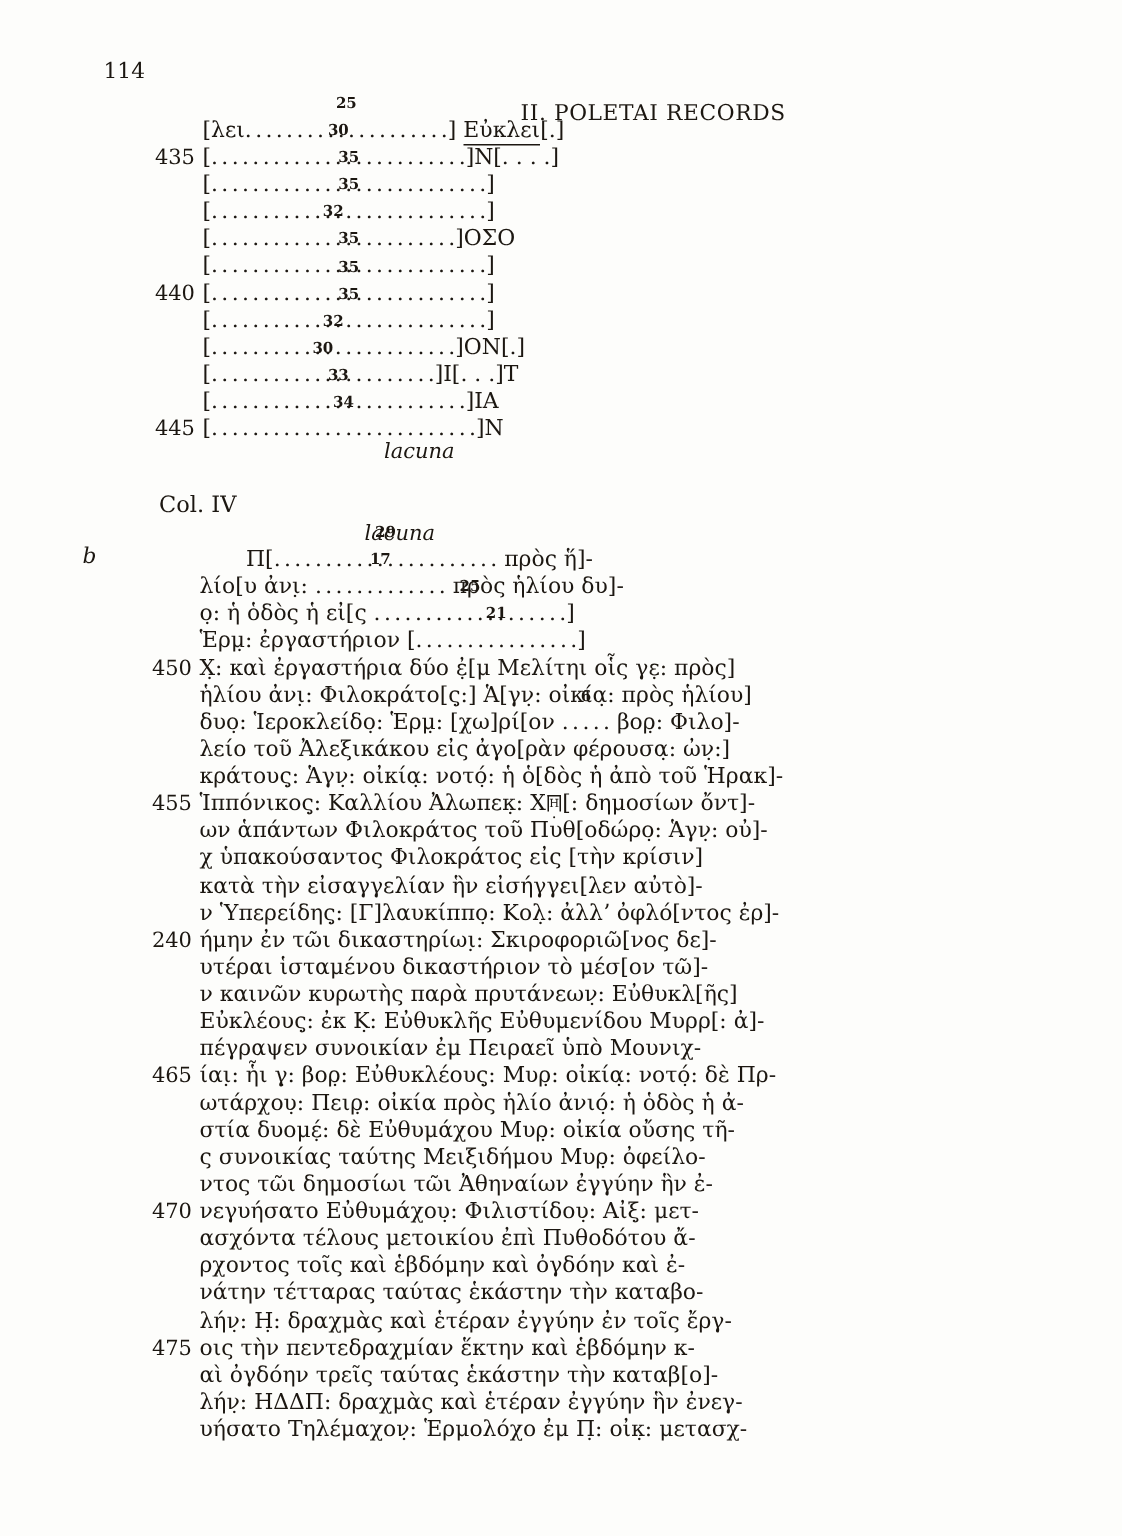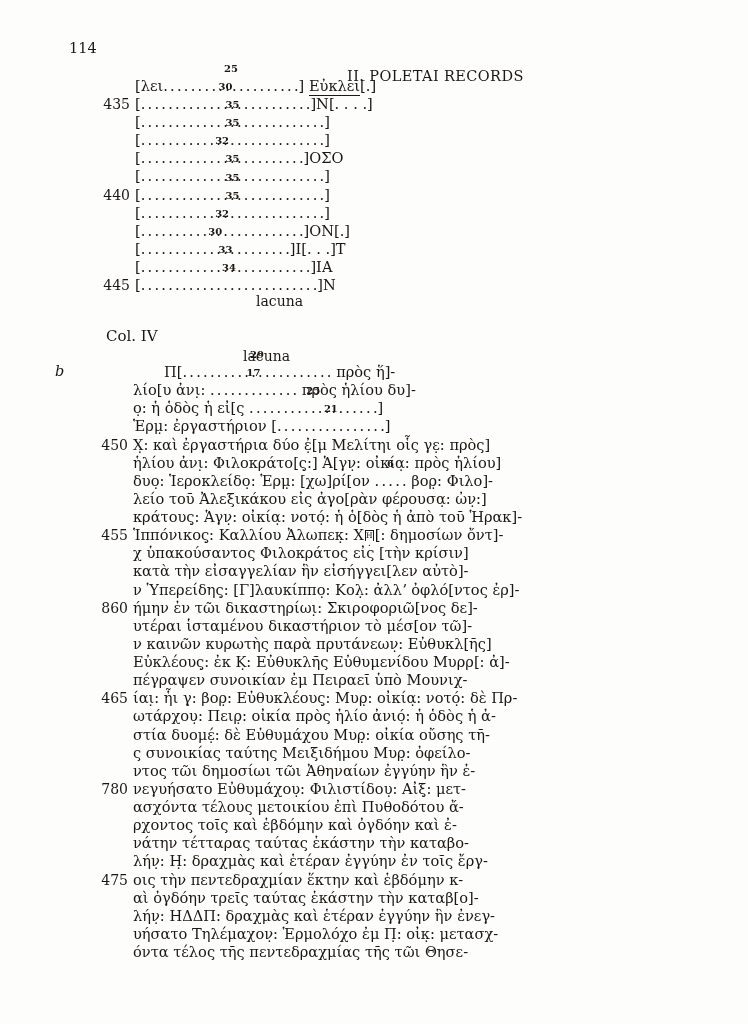--- a/index.html
+++ b/index.html
@@ -23,21 +23,21 @@
   .cnt{position:absolute;left:50%;top:-13px;transform:translateX(-50%);
        font-size:10px;font-weight:bold;line-height:1;}
   .ul{border-bottom:1.1px solid #1c1711;padding-bottom:1px;}
   .acro{display:inline-block;position:relative;width:7px;height:10px;margin:0 1px;
         border-top:1.4px solid currentColor;border-left:1.4px solid currentColor;
         border-right:1.4px solid currentColor;vertical-align:-1px;}
   .acroH{position:absolute;top:0;left:50%;transform:translateX(-50%);
          font-size:7.5px;line-height:9px;}
   .acro::after{content:".";position:absolute;left:50%;transform:translateX(-50%);
                top:7px;font-size:10px;line-height:1;}
-  .lacnote{position:absolute;font-size:14px;}
+  .lacnote{position:absolute;font-style:italic;font-size:14px;}
   .colhead{position:absolute;font-size:15px;}
   .marginlabel{position:absolute;font-style:italic;font-size:14.5px;}
 </style>
 </head>
 <body>
 
 <div class="page">
   <div class="pagenum">114</div>
   <div class="runhead">II. POLETAI RECORDS</div>
 
@@ -68,37 +68,37 @@
       <div class="tl"><span class="lno"></span><span class="ltx indent">Π[<span class="lac"><span class="dots">. . . . . . . . . . . . . . . . . . . . . .</span><sup class="cnt">29</sup></span> πρὸς ἥ]-</span></div>
       <div class="tl"><span class="lno"></span><span class="ltx">λίο[υ ἀνι̣: <span class="lac"><span class="dots">. . . . . . . . . . . . .</span><sup class="cnt">17</sup></span> πρὸς ἡλίου δυ]-</span></div>
       <div class="tl"><span class="lno"></span><span class="ltx">ο̣: ἡ ὁδὸς ἡ εἰ[ς <span class="lac"><span class="dots">. . . . . . . . . . . . . . . . . . .</span><sup class="cnt">25</sup></span>]</span></div>
       <div class="tl"><span class="lno"></span><span class="ltx">Ἑρμ̣: ἐργαστήριον [<span class="lac"><span class="dots">. . . . . . . . . . . . . . . .</span><sup class="cnt">21</sup></span>]</span></div>
       <div class="tl"><span class="lno">450</span><span class="ltx">Χ̣: καὶ ἐργαστήρια δύο ἐ̣[μ Μελίτηι οἷς γε̣: πρὸς]</span></div>
       <div class="tl"><span class="lno"></span><span class="ltx">ἡλίου ἀνι̣: Φιλοκράτο[ς̣:] Ἁ[γν̣: οἰκία̣: πρὸς ἡλίου]</span></div>
       <div class="tl"><span class="lno"></span><span class="ltx">δυο̣: Ἱεροκλείδο̣: Ἑρμ̣: [χω]ρί[ον <span class="lac"><span class="dots">. . . . .</span><sup class="cnt">6</sup></span> βορ̣: Φιλο]-</span></div>
       <div class="tl"><span class="lno"></span><span class="ltx">λείο τοῦ Ἀλεξικάκου εἰς ἀγο[ρὰν φέρουσα̣: ὠν̣:]</span></div>
       <div class="tl"><span class="lno"></span><span class="ltx">κράτους̣: Ἁγν̣: οἰκία̣: νοτό̣: ἡ ὁ[δὸς ἡ ἀπὸ τοῦ Ἡρακ]-</span></div>
       <div class="tl"><span class="lno">455</span><span class="ltx">Ἱππόνικος̣: Καλλίου Ἀλωπεκ̣: Χ<span class="acro" title="𐅅"><span class="acroH">Η</span></span>[: δημοσίων ὄντ]-</span></div>
+      <div class="tl"><span class="lno"></span><span class="ltx">ων ἁπάντων Φιλοκράτος τοῦ Πυθ[οδώρο̣: Ἁγν̣: οὐ]-</span></div>
       <div class="tl"><span class="lno"></span><span class="ltx">χ ὑπακούσαντος Φιλοκράτος εἰς [τὴν κρίσιν]</span></div>
       <div class="tl"><span class="lno"></span><span class="ltx">κατὰ τὴν εἰσαγγελίαν ἣν εἰσήγγει[λεν αὐτὸ]-</span></div>
       <div class="tl"><span class="lno"></span><span class="ltx">ν Ὑπερείδης̣: [Γ]λαυκίππο̣: Κολ̣: ἀλλʼ ὀφλό[ντος ἐρ]-</span></div>
-      <div class="tl"><span class="lno">860</span><span class="ltx">ήμην ἐν τῶι δικαστηρίωι̣: Σκιροφοριῶ[νος δε]-</span></div>
+      <div class="tl"><span class="lno">240</span><span class="ltx">ήμην ἐν τῶι δικαστηρίωι̣: Σκιροφοριῶ[νος δε]-</span></div>
       <div class="tl"><span class="lno"></span><span class="ltx">υτέραι ἱσταμένου δικαστήριον τὸ μέσ[ον τῶ]-</span></div>
       <div class="tl"><span class="lno"></span><span class="ltx">ν καινῶν κυρωτὴς παρὰ πρυτάνεων̣: Εὐθυκλ[ῆς]</span></div>
       <div class="tl"><span class="lno"></span><span class="ltx">Εὐκλέους̣: ἐκ Κ̣: Εὐθυκλῆς Εὐθυμενίδου Μυρρ[: ἀ]-</span></div>
       <div class="tl"><span class="lno"></span><span class="ltx">πέγραψεν συνοικίαν ἐμ Πειραεῖ ὑπὸ Μουνιχ-</span></div>
       <div class="tl"><span class="lno">465</span><span class="ltx">ίαι̣: ἧι γ̣: βορ̣: Εὐθυκλέους̣: Μυρ̣: οἰκία̣: νοτό̣: δὲ Πρ-</span></div>
       <div class="tl"><span class="lno"></span><span class="ltx">ωτάρχου̣: Πειρ̣: οἰκία πρὸς ἡλίο ἀνιό̣: ἡ ὁδὸς ἡ ἀ-</span></div>
       <div class="tl"><span class="lno"></span><span class="ltx">στία δυομέ̣: δὲ Εὐθυμάχου Μυρ̣: οἰκία οὔσης τῆ-</span></div>
       <div class="tl"><span class="lno"></span><span class="ltx">ς συνοικίας ταύτης Μειξιδήμου Μυρ̣: ὀφείλο-</span></div>
       <div class="tl"><span class="lno"></span><span class="ltx">ντος τῶι δημοσίωι τῶι Ἀθηναίων ἐγγύην ἣν ἐ-</span></div>
-      <div class="tl"><span class="lno">780</span><span class="ltx">νεγυήσατο Εὐθυμάχου̣: Φιλιστίδου̣: Αἰξ̣: μετ-</span></div>
+      <div class="tl"><span class="lno">470</span><span class="ltx">νεγυήσατο Εὐθυμάχου̣: Φιλιστίδου̣: Αἰξ̣: μετ-</span></div>
       <div class="tl"><span class="lno"></span><span class="ltx">ασχόντα τέλους μετοικίου ἐπὶ Πυθοδότου ἄ-</span></div>
       <div class="tl"><span class="lno"></span><span class="ltx">ρχοντος τοῖς καὶ ἑβδόμην καὶ ὀγδόην καὶ ἐ-</span></div>
       <div class="tl"><span class="lno"></span><span class="ltx">νάτην τέτταρας ταύτας ἑκάστην τὴν καταβο-</span></div>
       <div class="tl"><span class="lno"></span><span class="ltx">λήν̣: Η̣: δραχμὰς καὶ ἑτέραν ἐγγύην ἐν τοῖς ἔργ-</span></div>
       <div class="tl"><span class="lno">475</span><span class="ltx">οις τὴν πεντεδραχμίαν ἕκτην καὶ ἑβδόμην κ-</span></div>
       <div class="tl"><span class="lno"></span><span class="ltx">αὶ ὀγδόην τρεῖς ταύτας ἑκάστην τὴν καταβ[ο]-</span></div>
       <div class="tl"><span class="lno"></span><span class="ltx">λήν̣: ΗΔΔΠ: δραχμὰς καὶ ἑτέραν ἐγγύην ἣν ἐνεγ-</span></div>
       <div class="tl"><span class="lno"></span><span class="ltx">υήσατο Τηλέμαχον̣: Ἑρμολόχο ἐμ Π̣: οἰκ̣: μετασχ-</span></div>
-      <div class="tl"><span class="lno"></span><span class="ltx">όντα τέλος τῆς πεντεδραχμίας τῆς τῶι Θησε-</span></div>
     </div>
 </div>
 
 </body></html>

